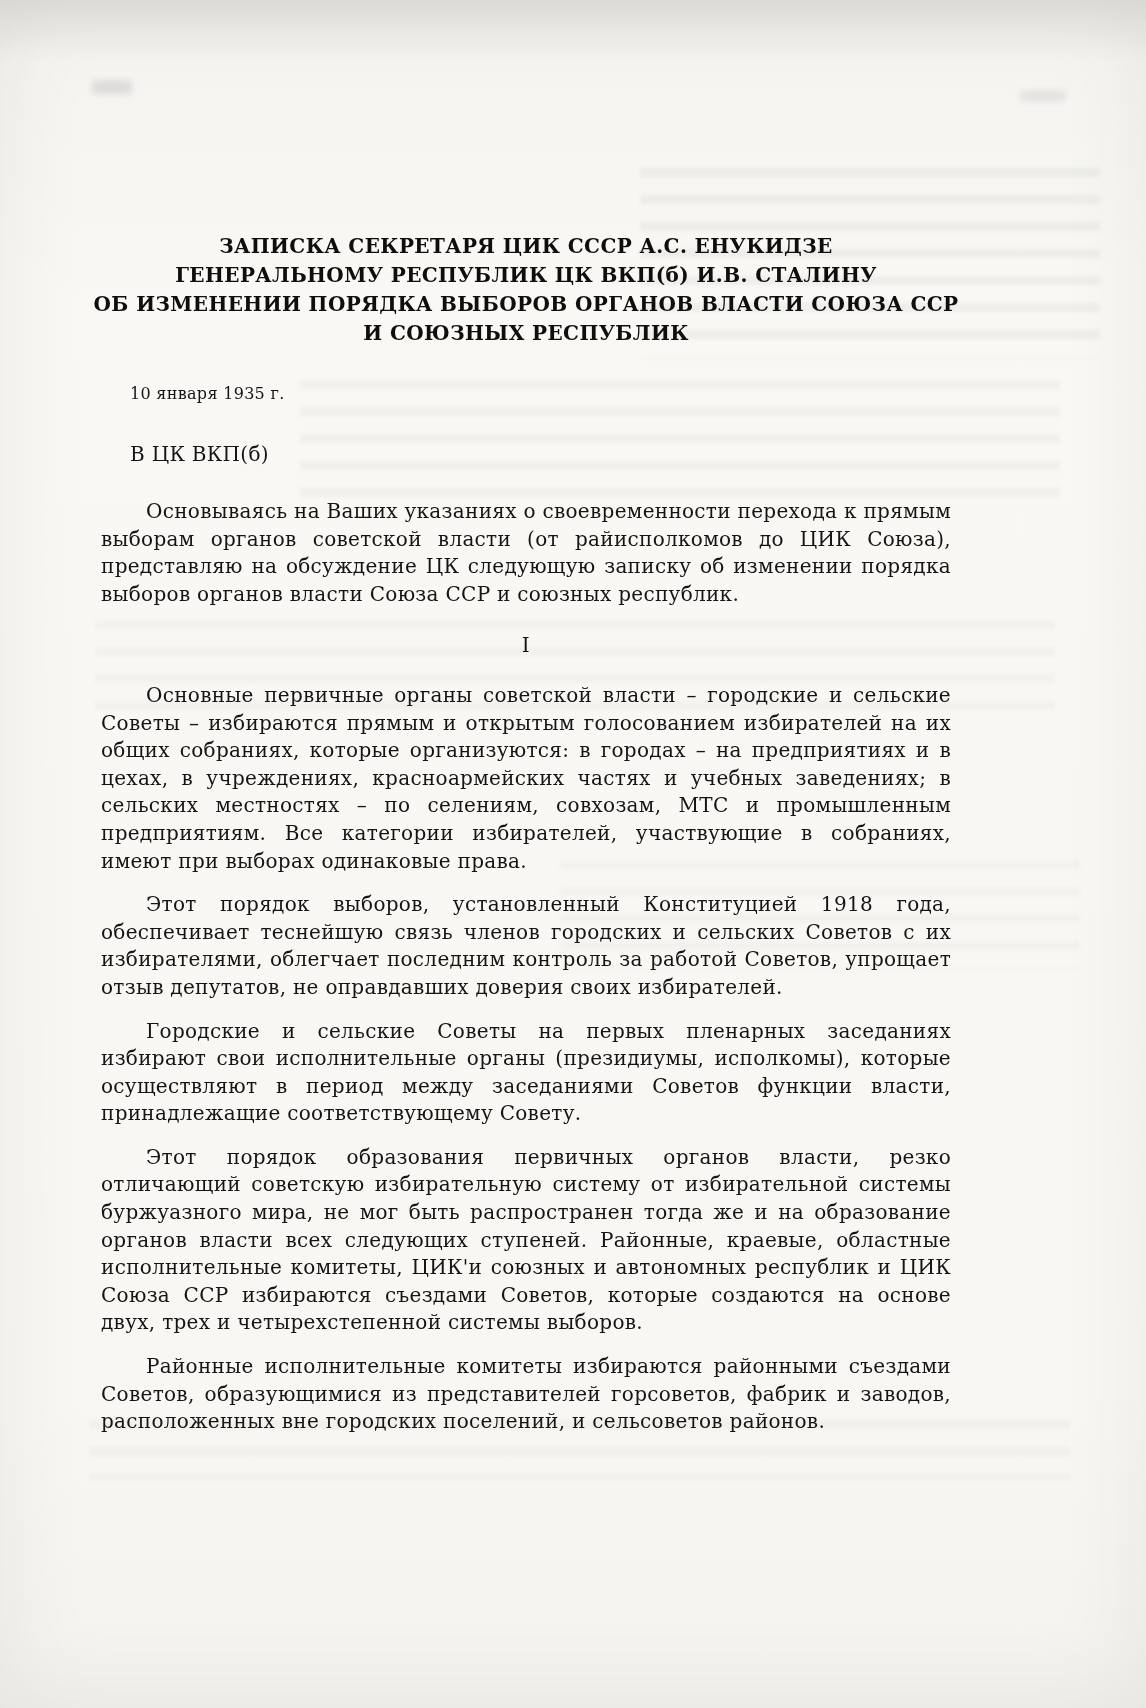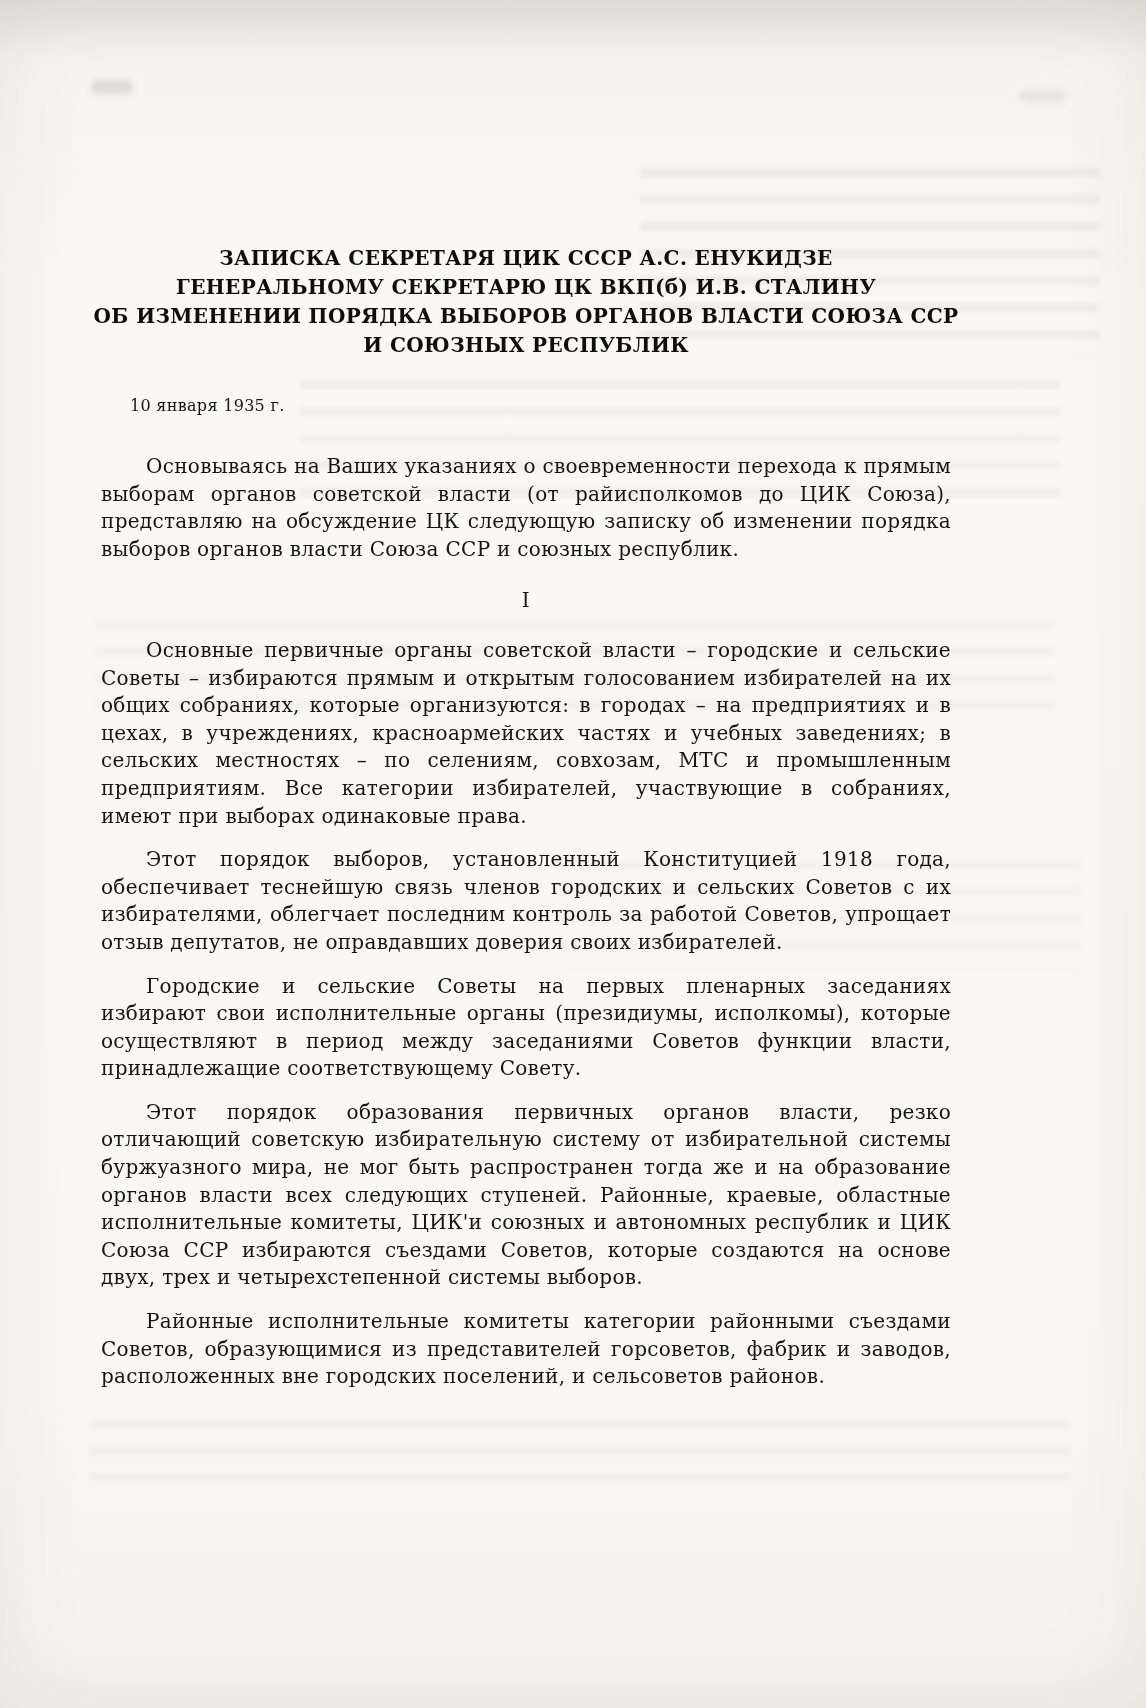--- a/index.html
+++ b/index.html
@@ -42,21 +42,21 @@
     background: rgba(110,112,120,0.18);
     filter: blur(3px);
     border-radius: 4px;
   }
   .smudge-pageno { left: 92px; top: 80px; width: 40px; height: 14px; }
   .smudge-top-right { left: 1020px; top: 90px; width: 46px; height: 12px; opacity: .7; }
 
   .content {
     position: absolute;
     left: 85px;
-    top: 12px;
+    top: 0;
     width: 882px;
     color: #161514;
   }
   .title {
     margin: 232px 0 0 0;
     text-align: center;
     font-size: 20px;
     font-weight: bold;
     line-height: 29px;
     letter-spacing: 0.4px;
@@ -104,36 +104,37 @@
   <div class="bleed bleed-c"></div>
   <div class="bleed bleed-d"></div>
   <div class="bleed bleed-e"></div>
   <div class="smudge smudge-pageno"></div>
   <div class="smudge smudge-top-right"></div>
 
   <div class="content">
 
     <h1 class="title">
       <span class="title-line">ЗАПИСКА СЕКРЕТАРЯ ЦИК СССР А.С. ЕНУКИДЗЕ</span>
-      <span class="title-line">ГЕНЕРАЛЬНОМУ СЕКРЕТАРЮ ЦК ВКП(б) И.В. СТАЛИНУ</span>
+      <span class="title-line">ГЕНЕРАЛЬНОМУ РЕСПУБЛИК ЦК ВКП(б) И.В. СТАЛИНУ</span>
       <span class="title-line">ОБ ИЗМЕНЕНИИ ПОРЯДКА ВЫБОРОВ ОРГАНОВ ВЛАСТИ СОЮЗА ССР</span>
       <span class="title-line">И СОЮЗНЫХ РЕСПУБЛИК</span>
     </h1>
 
     <p class="date-line">10 января 1935 г.</p>
 
     <div class="addressee">
+      <div>В ЦК ВКП(б)</div>
     </div>
 
     <div class="body-text">
       <p class="para">Основываясь на Ваших указаниях о своевременности перехода к прямым выборам органов советской власти (от райисполкомов до ЦИК Союза), представляю на обсуждение ЦК следующую записку об изменении порядка выборов органов власти Союза ССР и союзных республик.</p>
 
       <div class="section-marker">I</div>
 
       <p class="para">Основные первичные органы советской власти – городские и сельские Советы – избираются прямым и открытым голосованием избирателей на их общих собраниях, которые организуются: в городах – на предприятиях и в цехах, в учреждениях, красноармейских частях и учебных заведениях; в сельских местностях – по селениям, совхозам, МТС и промышленным предприятиям. Все категории избирателей, участвующие в собраниях, имеют при выборах одинаковые права.</p>
       <p class="para">Этот порядок выборов, установленный Конституцией 1918 года, обеспечивает теснейшую связь членов городских и сельских Советов с их избирателями, облегчает последним контроль за работой Советов, упрощает отзыв депутатов, не оправдавших доверия своих избирателей.</p>
       <p class="para">Городские и сельские Советы на первых пленарных заседаниях избирают свои исполнительные органы (президиумы, исполкомы), которые осуществляют в период между заседаниями Советов функции власти, принадлежащие соответствующему Совету.</p>
       <p class="para">Этот порядок образования первичных органов власти, резко отличающий советскую избирательную систему от избирательной системы буржуазного мира, не мог быть распространен тогда же и на образование органов власти всех следующих ступеней. Районные, краевые, областные исполнительные комитеты, ЦИК'и союзных и автономных республик и ЦИК Союза ССР избираются съездами Советов, которые создаются на основе двух, трех и четырехстепенной системы выборов.</p>
-      <p class="para">Районные исполнительные комитеты категории районными съездами Советов, образующимися из представителей горсоветов, фабрик и заводов, расположенных вне городских поселений, и сельсоветов районов.</p>
+      <p class="para">Районные исполнительные комитеты избираются районными съездами Советов, образующимися из представителей горсоветов, фабрик и заводов, расположенных вне городских поселений, и сельсоветов районов.</p>
     </div>
 
   </div>
 </div>
 
 </body></html>

